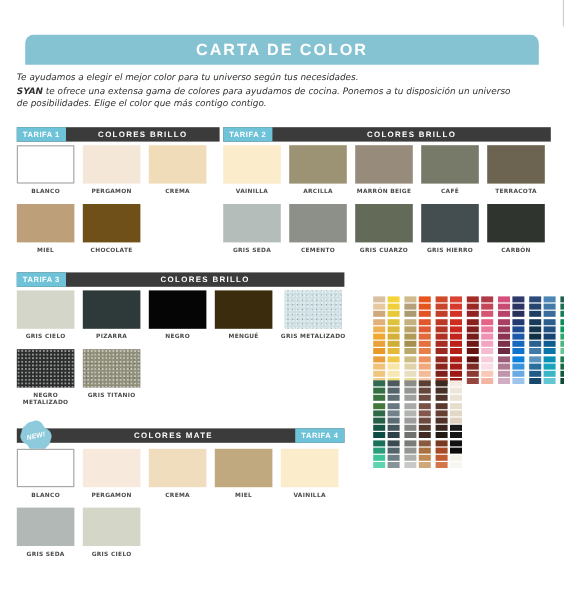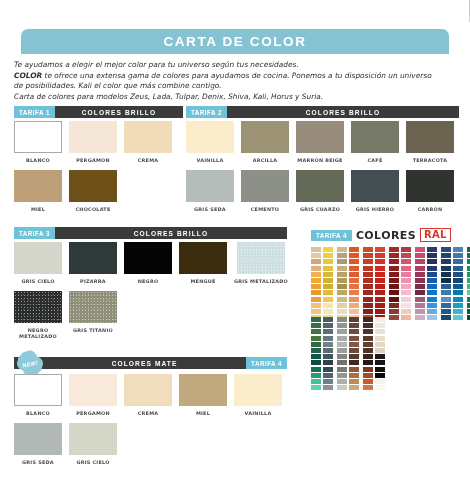--- a/index.html
+++ b/index.html
@@ -142,23 +142,22 @@
 <div class="page">
 
   <div class="edge-line"></div>
 
   <div class="banner">
     <div class="banner-title">CARTA DE COLOR</div>
   </div>
 
   <div class="intro">
     <p>Te ayudamos a elegir el mejor color para tu universo según tus necesidades.</p>
-    <p><b>COLOR</b><span> te ofrece una extensa gama de colores para ayudamos de cocina. Ponemos a tu disposición un universo</span></p>
-    <p>de posibilidades. Kali el color que más combine contigo.</p>
-    <p>Carta de colores para modelos Zeus, Lada, Tulpar, Denix, Shiva, Kali, Horus y Suria.</p>
+    <p><b>SYAN</b><span> te ofrece una extensa gama de colores para ayudamos de cocina. Ponemos a tu disposición un universo</span></p>
+    <p>de posibilidades. Elige el color que más contigo contigo.</p>
   </div>
 
   <div class="bar" style="left:14px; top:106px; width:169px;">
     <div class="bar-badge">TARIFA 1</div>
     <div class="bar-title">COLORES BRILLO</div>
   </div>
   <div class="swatches" id="grid-t1" style="left:14px; top:121px; width:172px; gap:7px 7px;">
       <div class="sw">
         <div class="chip bordered" style="background: rgb(255, 255, 255);"></div>
         <div class="sw-label">BLANCO</div>
@@ -301,25 +300,20 @@
       <div class="sw">
         <div class="chip" style="background: rgb(178, 184, 182);"></div>
         <div class="sw-label">GRIS SEDA</div>
       </div>
       <div class="sw">
         <div class="chip" style="background: rgb(212, 215, 200);"></div>
         <div class="sw-label">GRIS CIELO</div>
       </div>
     </div>
 
-  <div class="ral-head">
-    <div class="ral-badge">TARIFA 4</div>
-    <div class="ral-colores">COLORES</div>
-    <div class="ral-box">RAL</div>
-  </div>
   <div class="ral-grid" id="ral-top" style="left:311px; top:247px; gap:1.5px;">
       <div class="ral-col" style="gap: 1.5px; margin-right: 3px;">
         <div class="ral-sub">
           <div class="ral-chip" style="background: rgb(216, 192, 160);"></div>
           <div class="ral-chip" style="background: rgb(232, 200, 158);"></div>
           <div class="ral-chip" style="background: rgb(207, 168, 124);"></div>
           <div class="ral-chip" style="background: rgb(226, 176, 122);"></div>
           <div class="ral-chip" style="background: rgb(238, 178, 84);"></div>
           <div class="ral-chip" style="background: rgb(240, 168, 48);"></div>
           <div class="ral-chip" style="background: rgb(232, 161, 59);"></div>

